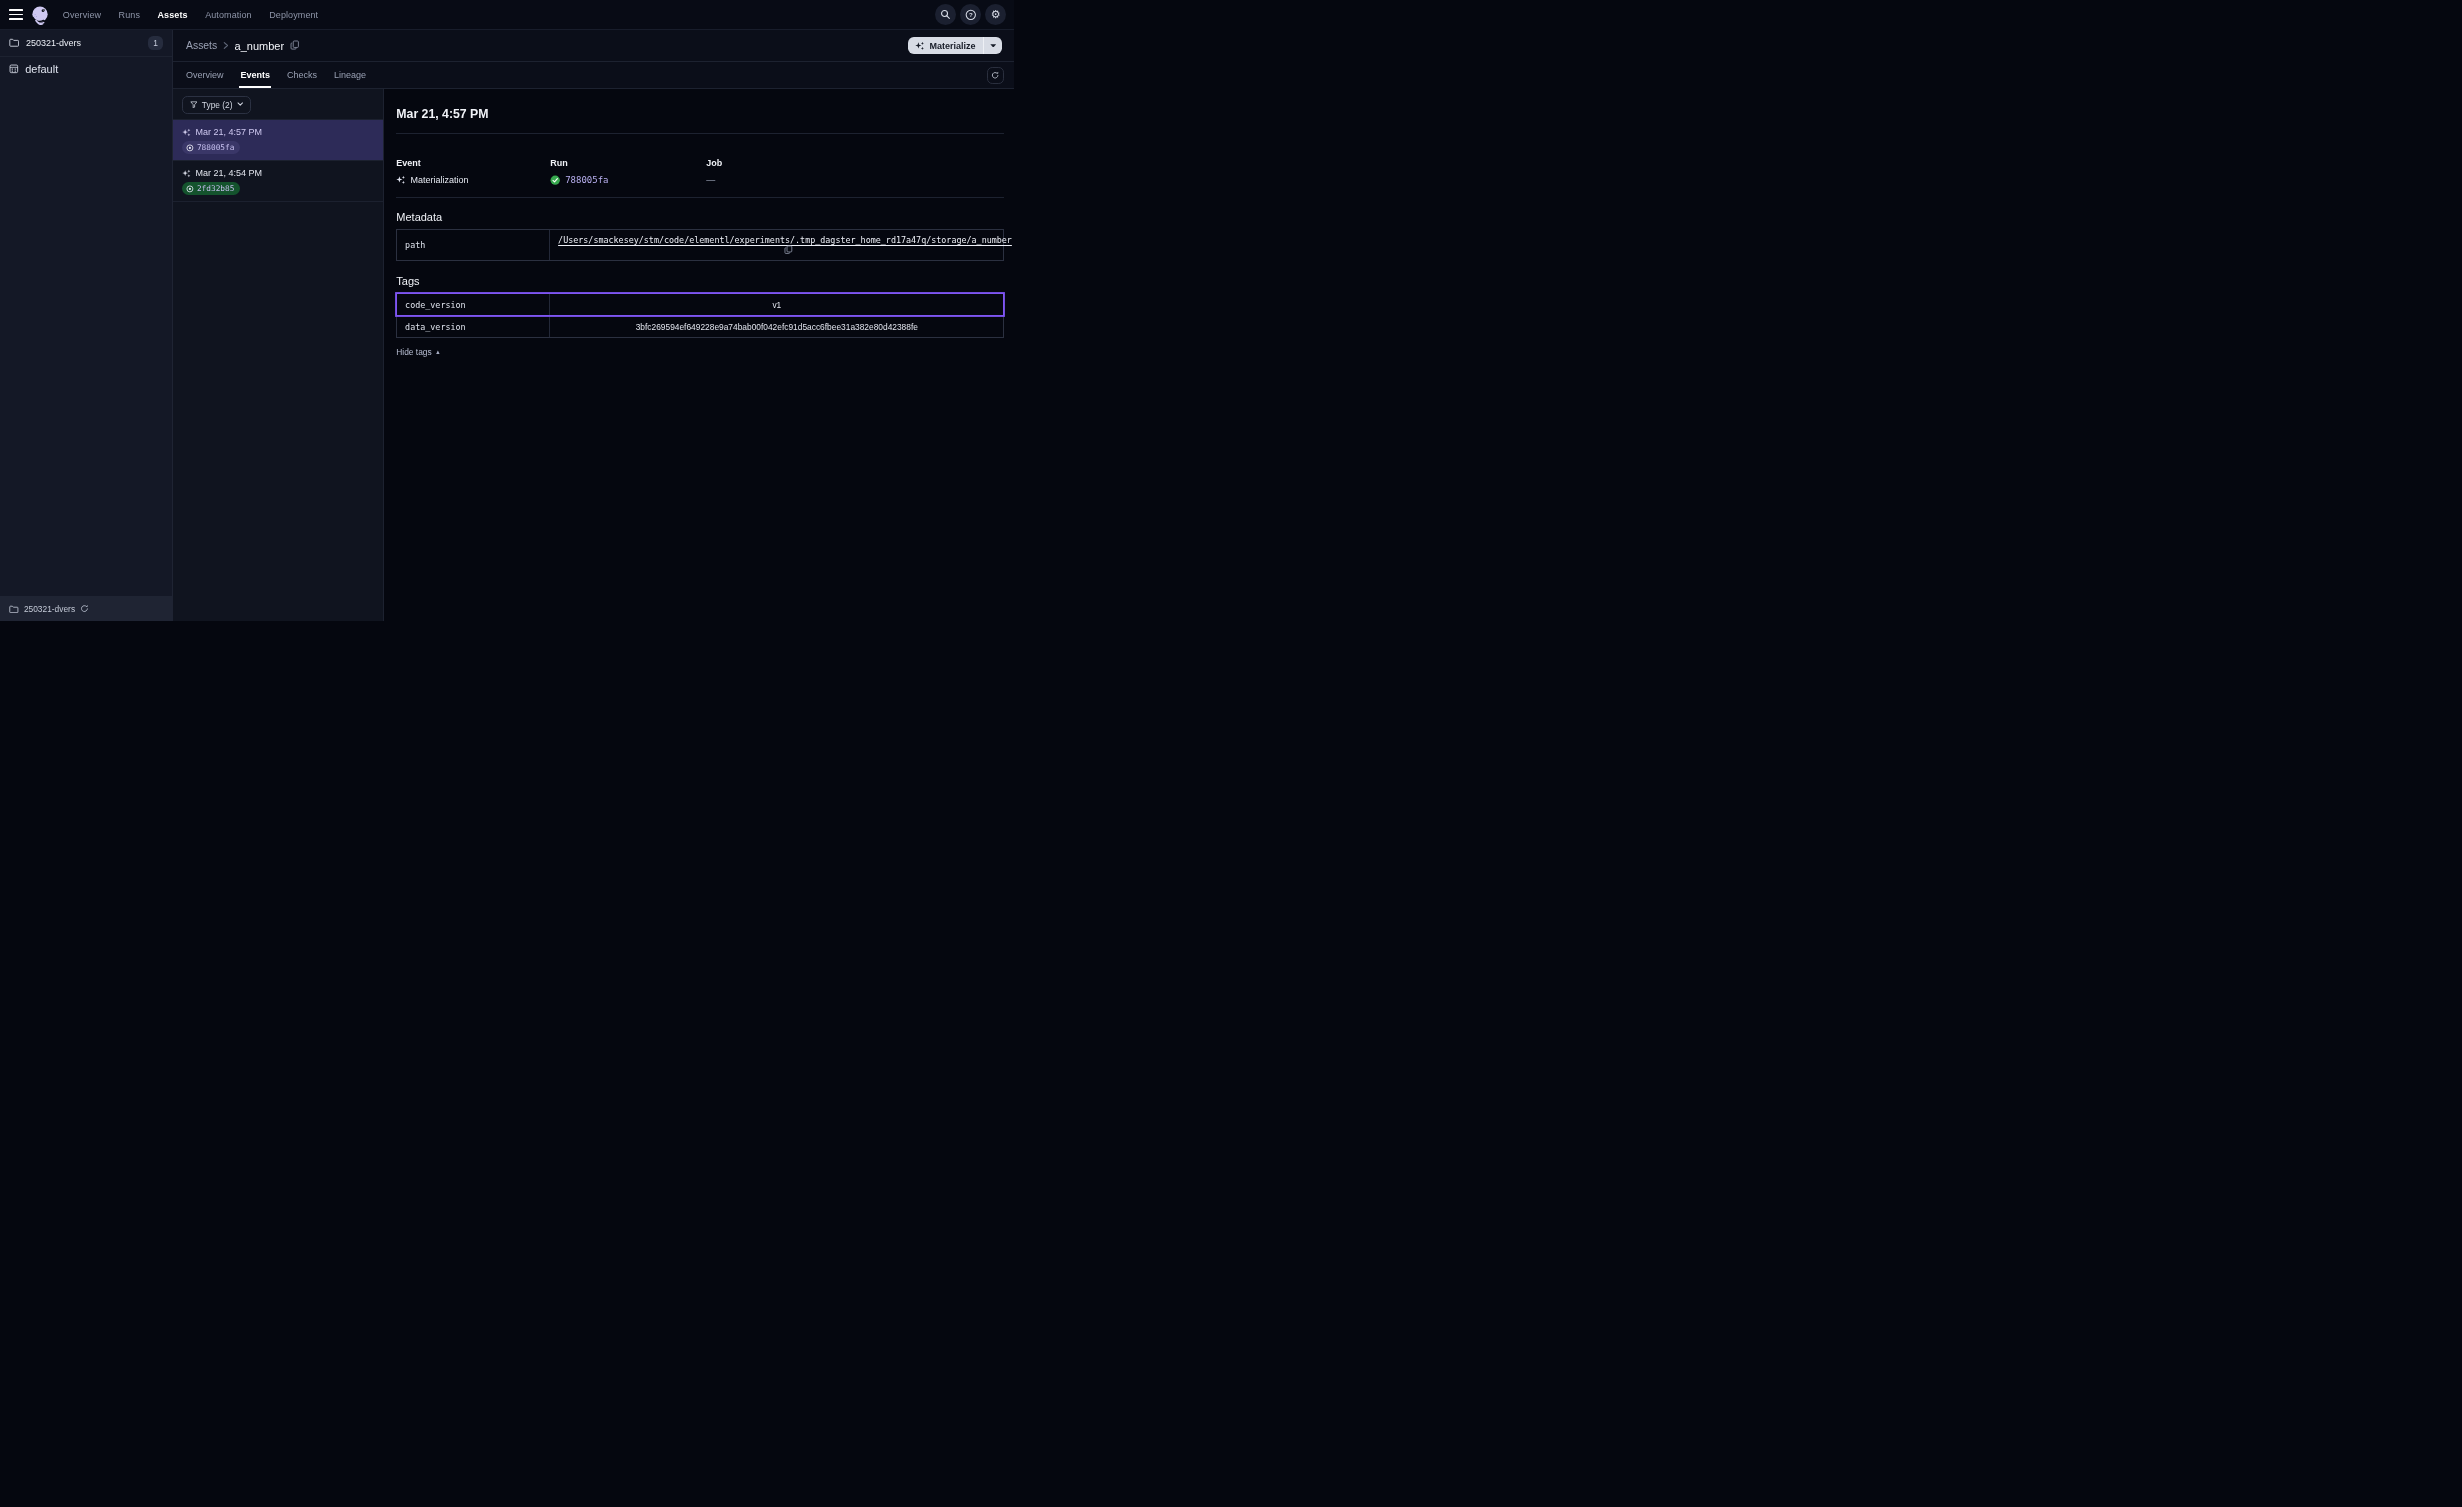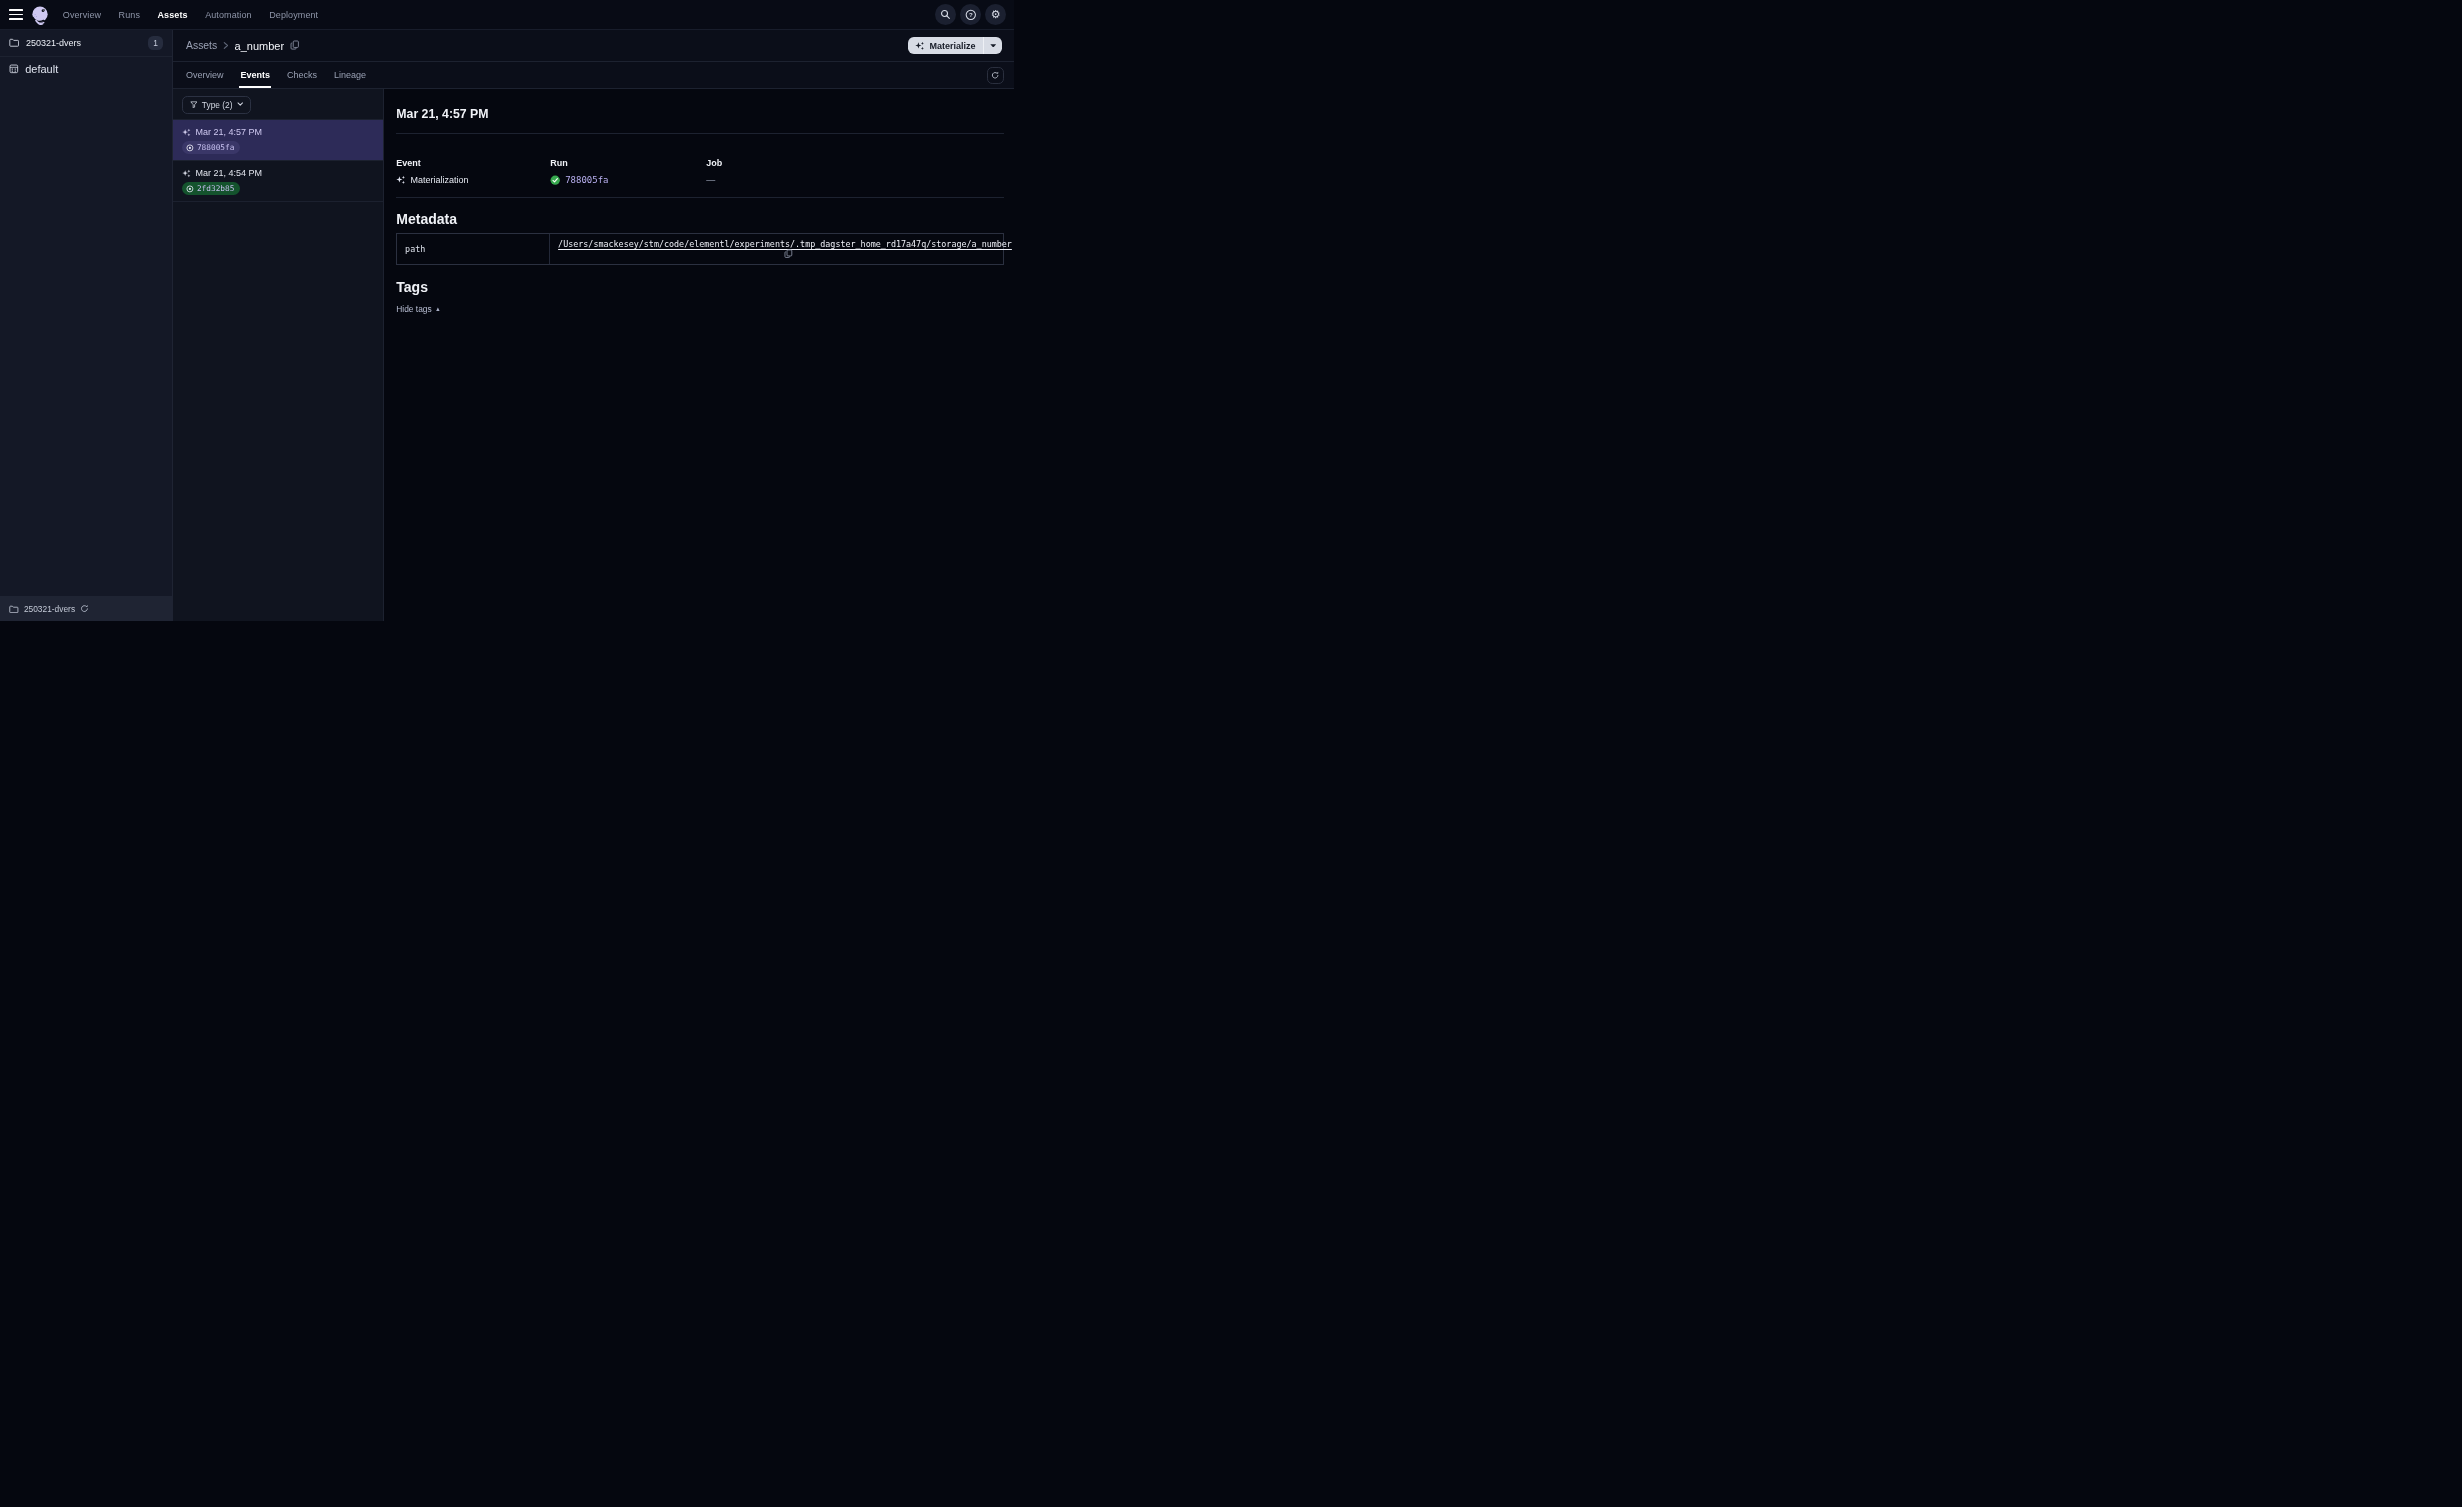--- a/index.html
+++ b/index.html
@@ -101,21 +101,21 @@
   .detail { position:absolute; left:384px; top:89px; right:0; bottom:0; background:#05070f; padding:13px 9.7px 0 12.3px; }
   .detail-title { font-size:12.3px; font-weight:700; color:#f0f2f7; margin-top:5.2px; }
   .hr { height:0.6px; background:#1d2230; }
   .hr1 { margin-top:12.3px; }
   .cols { display:grid; grid-template-columns:154px 156px 1fr; margin-top:24px; }
   .col-label { font-size:9px; font-weight:700; color:#f0f2f7; }
   .col-value { margin-top:7.1px; display:flex; align-items:center; gap:4.5px; font-size:9px; color:#e6e9f1; }
   .run-link { color:#b9b0f0; font-family:"DejaVu Sans Mono", monospace; cursor:pointer; }
   .job-empty { color:#9aa1b4; }
   .hr2 { margin-top:11px; }
-  .section-heading { font-size:14px; font-weight:700; color:#f0f2f7; margin-top:13.6px; }
+  .section-heading { font-size:11px; font-weight:400; color:#f0f2f7; margin-top:13.6px; }
 
   .meta-table { margin-top:6.5px; border:0.6px solid #2b3040; display:grid; grid-template-columns:153px 1fr 14.2px; }
   .meta-table .cell { padding:5.2px 7.8px; font-family:"DejaVu Sans Mono", monospace; font-size:8.4px; display:flex; align-items:center; min-height:21.4px; }
   .cell.key { color:#dfe3ed; border-right:0.6px solid #232838;text-align:right; }
   .cell.val { color:#eef0f7;flex-direction:column; }
   .cell.end { border-left:0.6px solid #232838; }
   .path-link { text-decoration:underline; text-underline-offset:1.9px; cursor:pointer; white-space:nowrap; }
   .val .copy-btn { margin-left:6.5px; }
 
   .tags-table { margin-top:6.5px; border:0.6px solid #2b3040; }
@@ -391,19 +391,29 @@
         <svg width="9" height="9.7" viewBox="0 0 15 16">
             <rect x="5" y="1.5" width="8" height="10" rx="1.5" stroke="#8b92a5" stroke-width="1.4" fill="none"></rect>
             <path d="M3.4 4.6 H3 a1.4 1.4 0 0 0 -1.4 1.4 v6.6 a1.4 1.4 0 0 0 1.4 1.4 h5 a1.4 1.4 0 0 0 1.4 -1.4 v-.4" stroke="#8b92a5" stroke-width="1.4" fill="none"></path>
           </svg>
       </span>
     </div>
     <div class="cell end"></div>
   </div>
 
   <h2 class="section-heading">Tags</h2>
+  <div class="tags-table">
+    <div class="tag-row highlighted">
+      <div class="cell key">code_version</div>
+      <div class="cell val">v1</div>
+    </div>
+    <div class="tag-row">
+      <div class="cell key">data_version</div>
+      <div class="cell val">3bfc269594ef649228e9a74bab00f042efc91d5acc6fbee31a382e80d42388fe</div>
+    </div>
+  </div>
 
   <div class="hide-tags">
     <span>Hide tags</span>
     <span class="tri">▲</span>
   </div>
 </section>
 
 
 </body></html>

